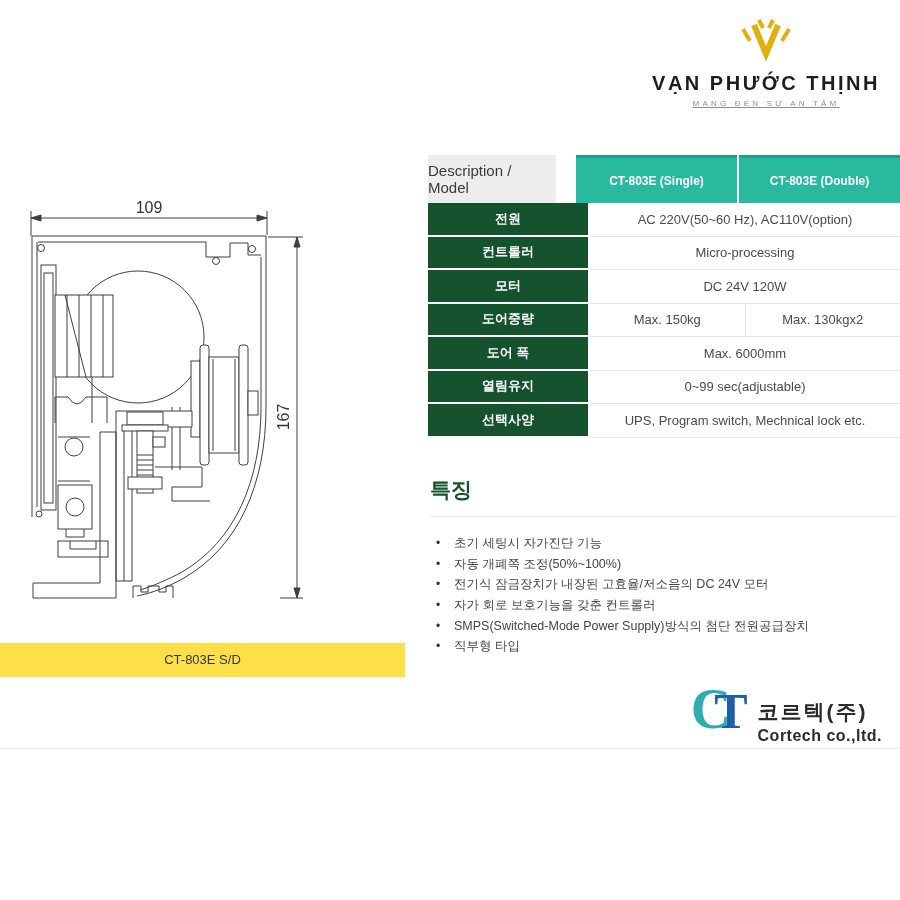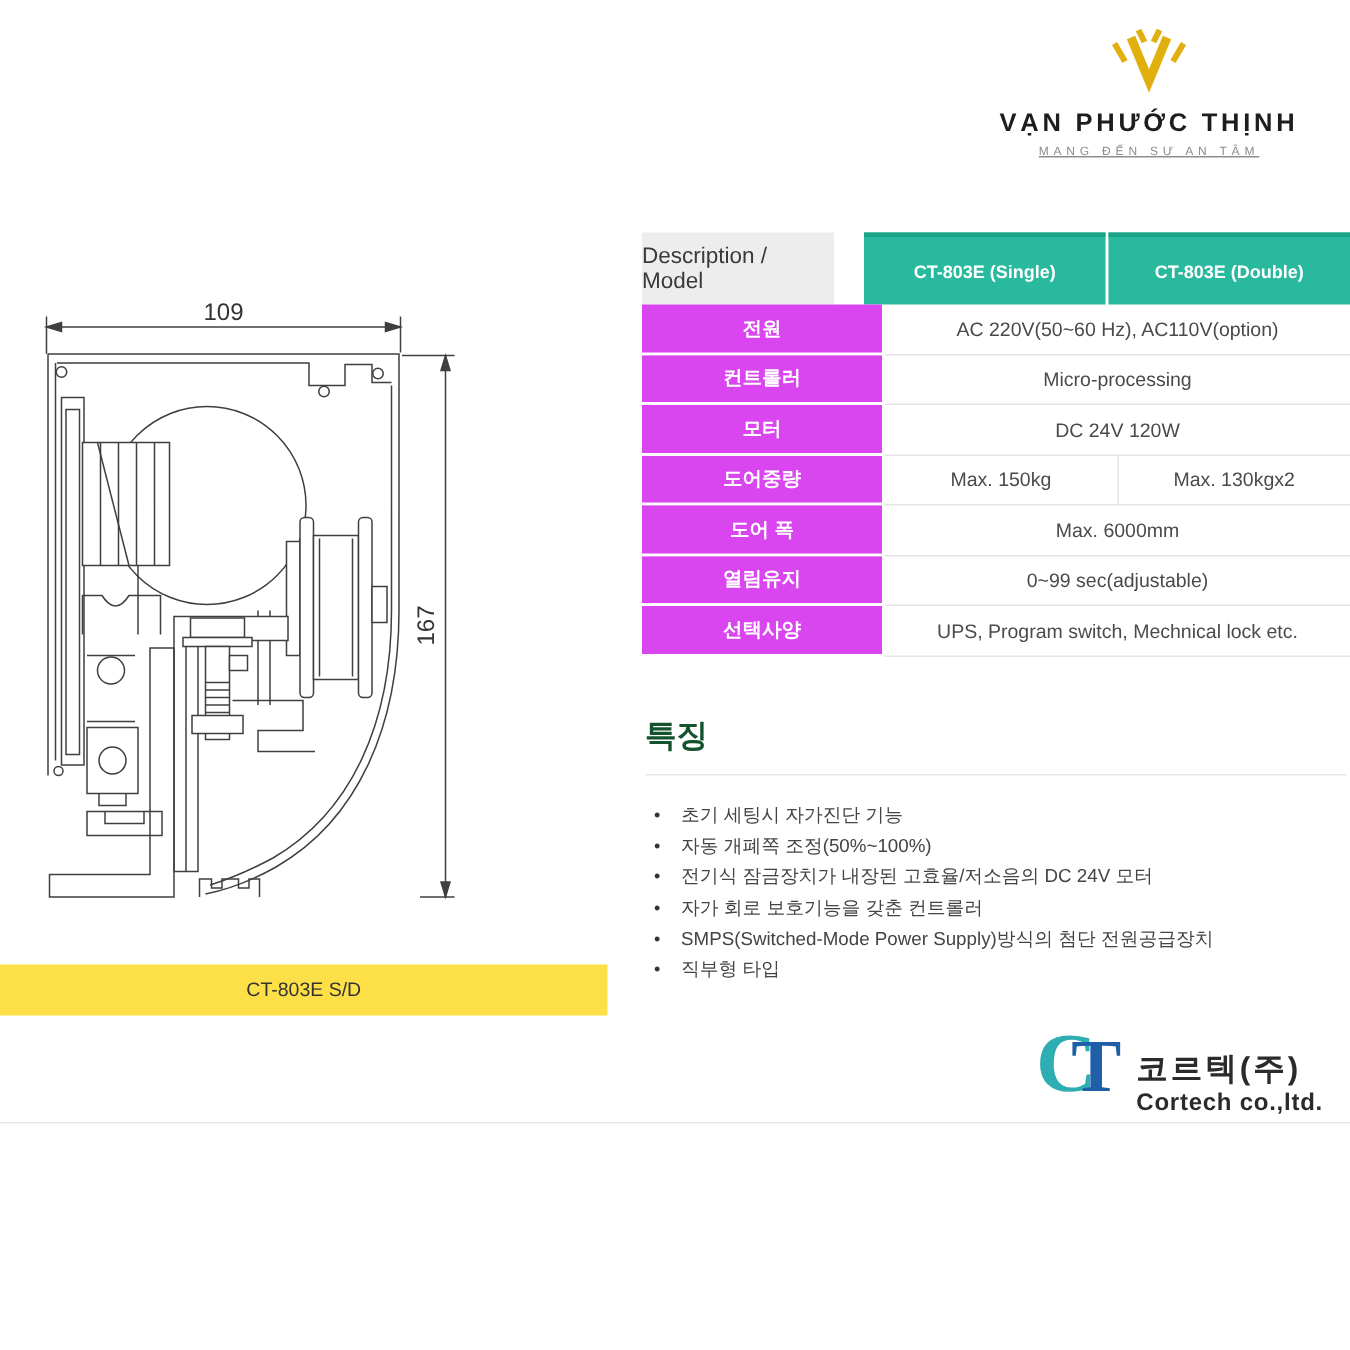--- a/index.html
+++ b/index.html
@@ -2,39 +2,39 @@
 <html><head>
 <meta charset="utf-8">
 <style>
   html,body{margin:0;padding:0;background:#fff;}
   .page{position:relative;width:900px;height:900px;background:#ffffff;overflow:hidden;
         font-family:"Liberation Sans","DejaVu Sans",sans-serif;color:#333;}
 
   
   .brand{position:absolute;top:16px;right:6px;width:256px;text-align:center;}
   .brand-icon{display:block;margin:0 auto 2px auto;}
-  .brand-name{font-size:17px;font-weight:bold;letter-spacing:2.5px;color:#1d1d1d;white-space:nowrap;}
+  .brand-name{font-size:20px;font-weight:bold;letter-spacing:2.5px;color:#1d1d1d;white-space:nowrap;}
   .brand-tagline{margin-top:4px;font-size:8px;letter-spacing:3.2px;color:#8d8d8d;white-space:nowrap;text-decoration:underline;}
 
   
   .drawing{position:absolute;left:0;top:185px;width:420px;height:470px;}
   .drawing svg{display:block;}
   .caption-band{position:absolute;left:0;top:643px;width:405px;height:34px;background:#fde047;
                 line-height:34px;text-align:center;font-size:13px;color:#333;}
 
   
   .spec{position:absolute;left:428px;top:155px;width:472px;}
   .spec-header{display:flex;height:48px;}
   .spec-header .desc{width:128px;background:#EDEDED;display:flex;align-items:center;justify-content:center;
                      font-size:15px;color:#3a3a3a;}
   .spec-header .cols{flex:1;display:flex;margin-left:20px;gap:2px;}
   .spec-header .col{flex:1;background:#29B99E;border-top:3px solid #1CA287;display:flex;align-items:center;
                     justify-content:center;color:#fff;font-size:12px;font-weight:bold;box-sizing:border-box;}
   .spec-row{display:flex;height:33.5px;box-sizing:border-box;}
-  .spec-label{width:160px;background:#d946ef;border-bottom:2px solid #fff;box-sizing:border-box;
+  .spec-label{width:160px;background:#14532d;border-bottom:2px solid #fff;box-sizing:border-box;
               display:flex;align-items:center;justify-content:center;color:#fff;font-size:13px;font-weight:bold;}
   .spec-values{flex:1;display:flex;margin-left:2px;border-bottom:1px solid #e4e4e4;box-sizing:border-box;}
   .spec-value{flex:1;display:flex;align-items:center;justify-content:center;font-size:13px;color:#4a4a4a;}
   .spec-value.second{border-left:1px solid #e4e4e4;}
 
   
   .features{position:absolute;left:430px;top:476px;width:468px;}
   .features-title{font-size:21px;font-weight:bold;color:#14532d;margin:0;}
   .features-divider{margin-top:12px;border-top:1px solid #e8e8e8;height:0;}
   .features-list{margin:20px 0 0 0;padding:0;list-style:none;}

